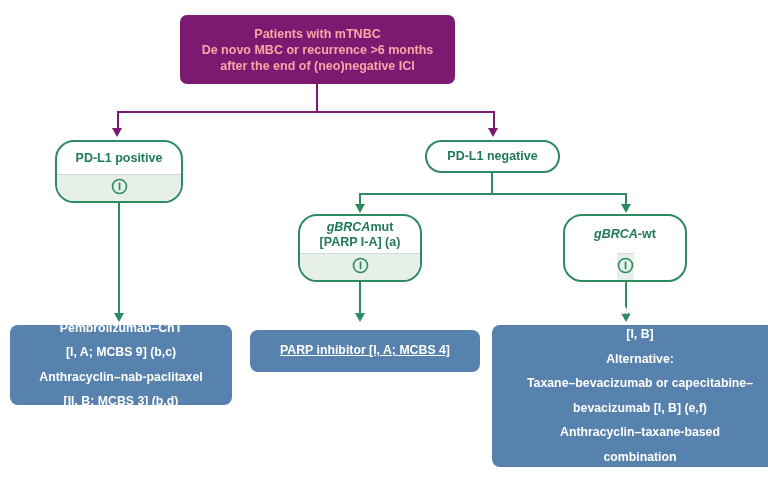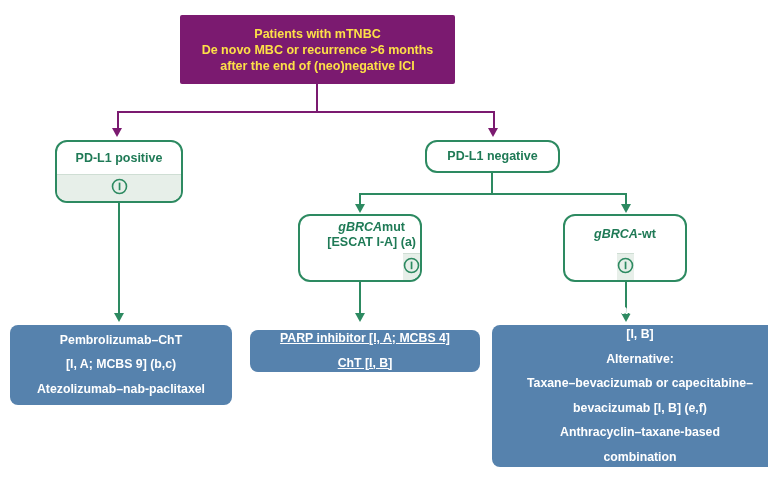--- a/index.html
+++ b/index.html
@@ -9,35 +9,35 @@
     font-family:"Liberation Sans",sans-serif;
     overflow:hidden;
   }
   #canvas{position:relative;width:768px;height:480px;}
 
   
   .node{position:absolute;box-sizing:border-box;}
 
   .purple-box{
     background:#7b1a70;
-    border-radius:2px;
-    color:#fde047;
+    border-radius:7px;
+    color:#fca5a5;
     font-weight:bold;
     font-size:12.5px;
     line-height:16px;
     display:flex;flex-direction:column;
     align-items:center;justify-content:center;
     text-align:center;
     padding:4px 8px;
   }
 
   .green-box{
     background:#ffffff;
     border:2.2px solid #2d8a61;
-    border-radius:12px;
+    border-radius:19px;
     overflow:hidden;
     display:flex;flex-direction:column;
   }
   .green-box .gtitle{
     flex:1 1 auto;
     display:flex;flex-direction:column;
     align-items:center;justify-content:center;
     color:#1f7a56;
     font-weight:bold;
     font-size:12.5px;
@@ -126,24 +126,24 @@
     <div class="gtitle">PD-L1 negative</div>
   </div>
 
   <div class="conn v-green" style="left:491px;top:173px;height:22px;"></div>
   <div class="conn h-green" style="left:359px;top:193px;width:267px;"></div>
   <div class="conn v-green" style="left:359px;top:193px;height:13px;"></div>
   <div class="conn arrow-green" style="left:354.5px;top:204px;"></div>
   <div class="conn v-green" style="left:625px;top:193px;height:13px;"></div>
   <div class="conn arrow-green" style="left:620.5px;top:204px;"></div>
 
-  <div class="node green-box" style="left:298px;top:214px;width:124px;height:68px;align-items:flex-end;">
+  <div class="node green-box" style="left:298px;top:214px;width:124px;height:68px;">
     <div class="gtitle">
       <span><span class="ital">gBRCA</span><span>mut</span></span>
-      <span>[ESCAT I-A] (a)</span>
+      <span>[PARP I-A] (a)</span>
     </div>
     <div class="ginfo">
       <span class="info-icon">
         <svg width="17" height="17" viewBox="0 0 17 17">
           <circle cx="8.5" cy="8.5" r="7" fill="none" stroke="#2d8a61" stroke-width="1.6"></circle>
           <rect x="7.7" y="4.6" width="1.7" height="7.6" fill="#2d8a61"></rect>
         </svg>
       </span>
     </div>
   </div>
@@ -164,26 +164,26 @@
       </span>
     </div>
   </div>
 
   <div class="conn v-green" style="left:625px;top:282px;height:33px;"></div>
   <div class="conn arrow-green" style="left:620.5px;top:313px;"></div>
 
   <div class="node blue-box" style="left:10px;top:325px;width:222px;height:80px;">
     <span class="bline">Pembrolizumab–ChT</span>
     <span class="bline">[I, A; MCBS 9] (b,c)</span>
-    <span class="bline">Atezolizumab–nab-paclitaxel</span>
+    <span class="bline">Anthracyclin–nab-paclitaxel</span>
+    <span class="bline">[II, B; MCBS 3] (b,d)</span>
   </div>
 
   <div class="node blue-box" style="left:250px;top:330px;width:230px;height:42px;text-decoration:underline;">
     <span class="bline">PARP inhibitor [I, A; MCBS 4]</span>
-    <span class="bline">ChT [I, B]</span>
   </div>
 
   <div class="node blue-box" style="left:492px;top:325px;width:296px;height:142px;">
     <span class="bline">Taxane or anthracycline monotherapy</span>
     <span class="bline">[I, B]</span>
     <span class="bline">Alternative:</span>
     <span class="bline">Taxane–bevacizumab or capecitabine–</span>
     <span class="bline">bevacizumab [I, B] (e,f)</span>
     <span class="bline">Anthracyclin–taxane-based</span>
     <span class="bline">combination</span>

